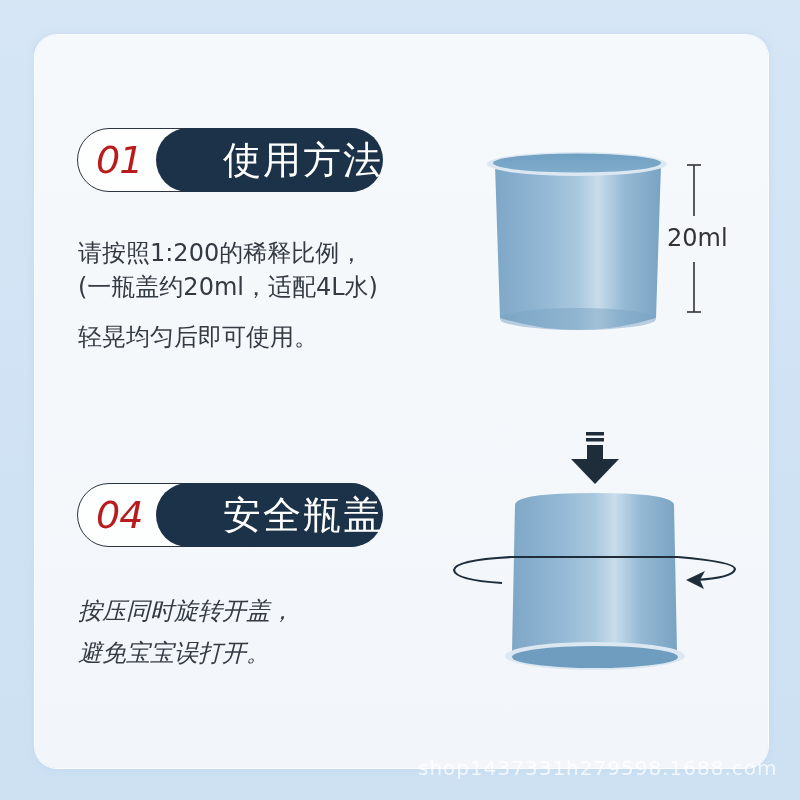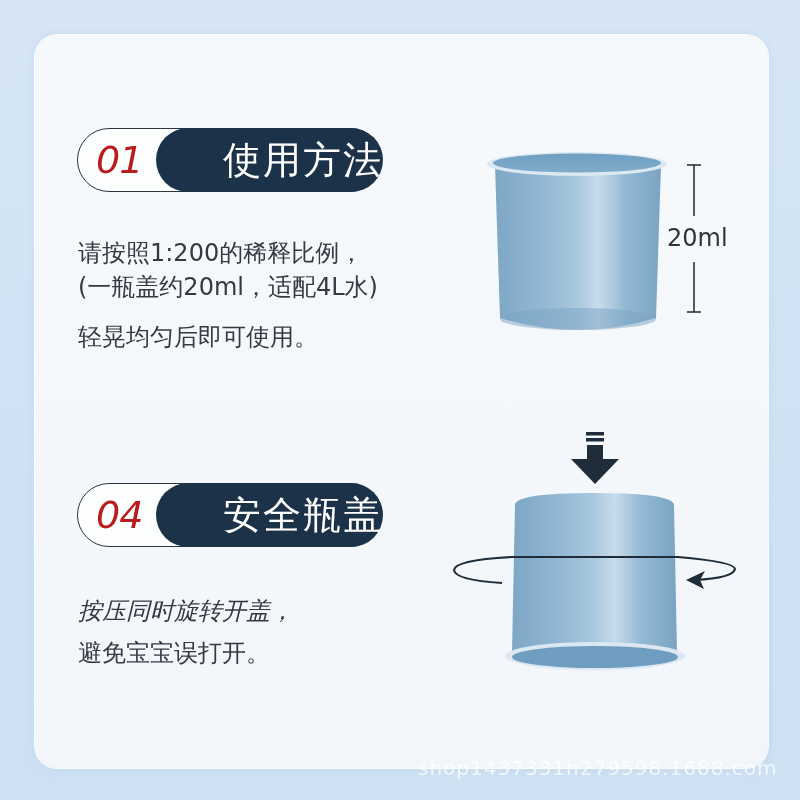--- a/index.html
+++ b/index.html
@@ -53,21 +53,21 @@
 </div>
 <div class="body-text" style="top:232px;">请按照1:200的稀释比例，</div>
 <div class="body-text" style="top:266px;">(一瓶盖约20ml，适配4L水)</div>
 <div class="body-text" style="top:316px;text-align:right;">轻晃均匀后即可使用。</div>
 
 <div class="pill" style="top:483px;">
   <span class="num">04</span>
   <span class="title">安全瓶盖</span>
 </div>
 <div class="body-text" style="top:590px;font-style:italic;">按压同时旋转开盖，</div>
-<div class="body-text" style="top:632px;">避免宝宝误打开。</div>
+<div class="body-text" style="top:632px;font-style:italic;">避免宝宝误打开。</div>
 
 <svg width="800" height="800" viewBox="0 0 800 800">
   <defs>
     <linearGradient id="cupBody" x1="0" x2="1" y1="0" y2="0">
       <stop offset="0" stop-color="#7ea7c6"></stop>
       <stop offset="0.25" stop-color="#8fb5d2"></stop>
       <stop offset="0.5" stop-color="#a9c8de"></stop>
       <stop offset="0.62" stop-color="#c8dceb"></stop>
       <stop offset="0.78" stop-color="#94b9d4"></stop>
       <stop offset="1" stop-color="#7aa3c3"></stop>

